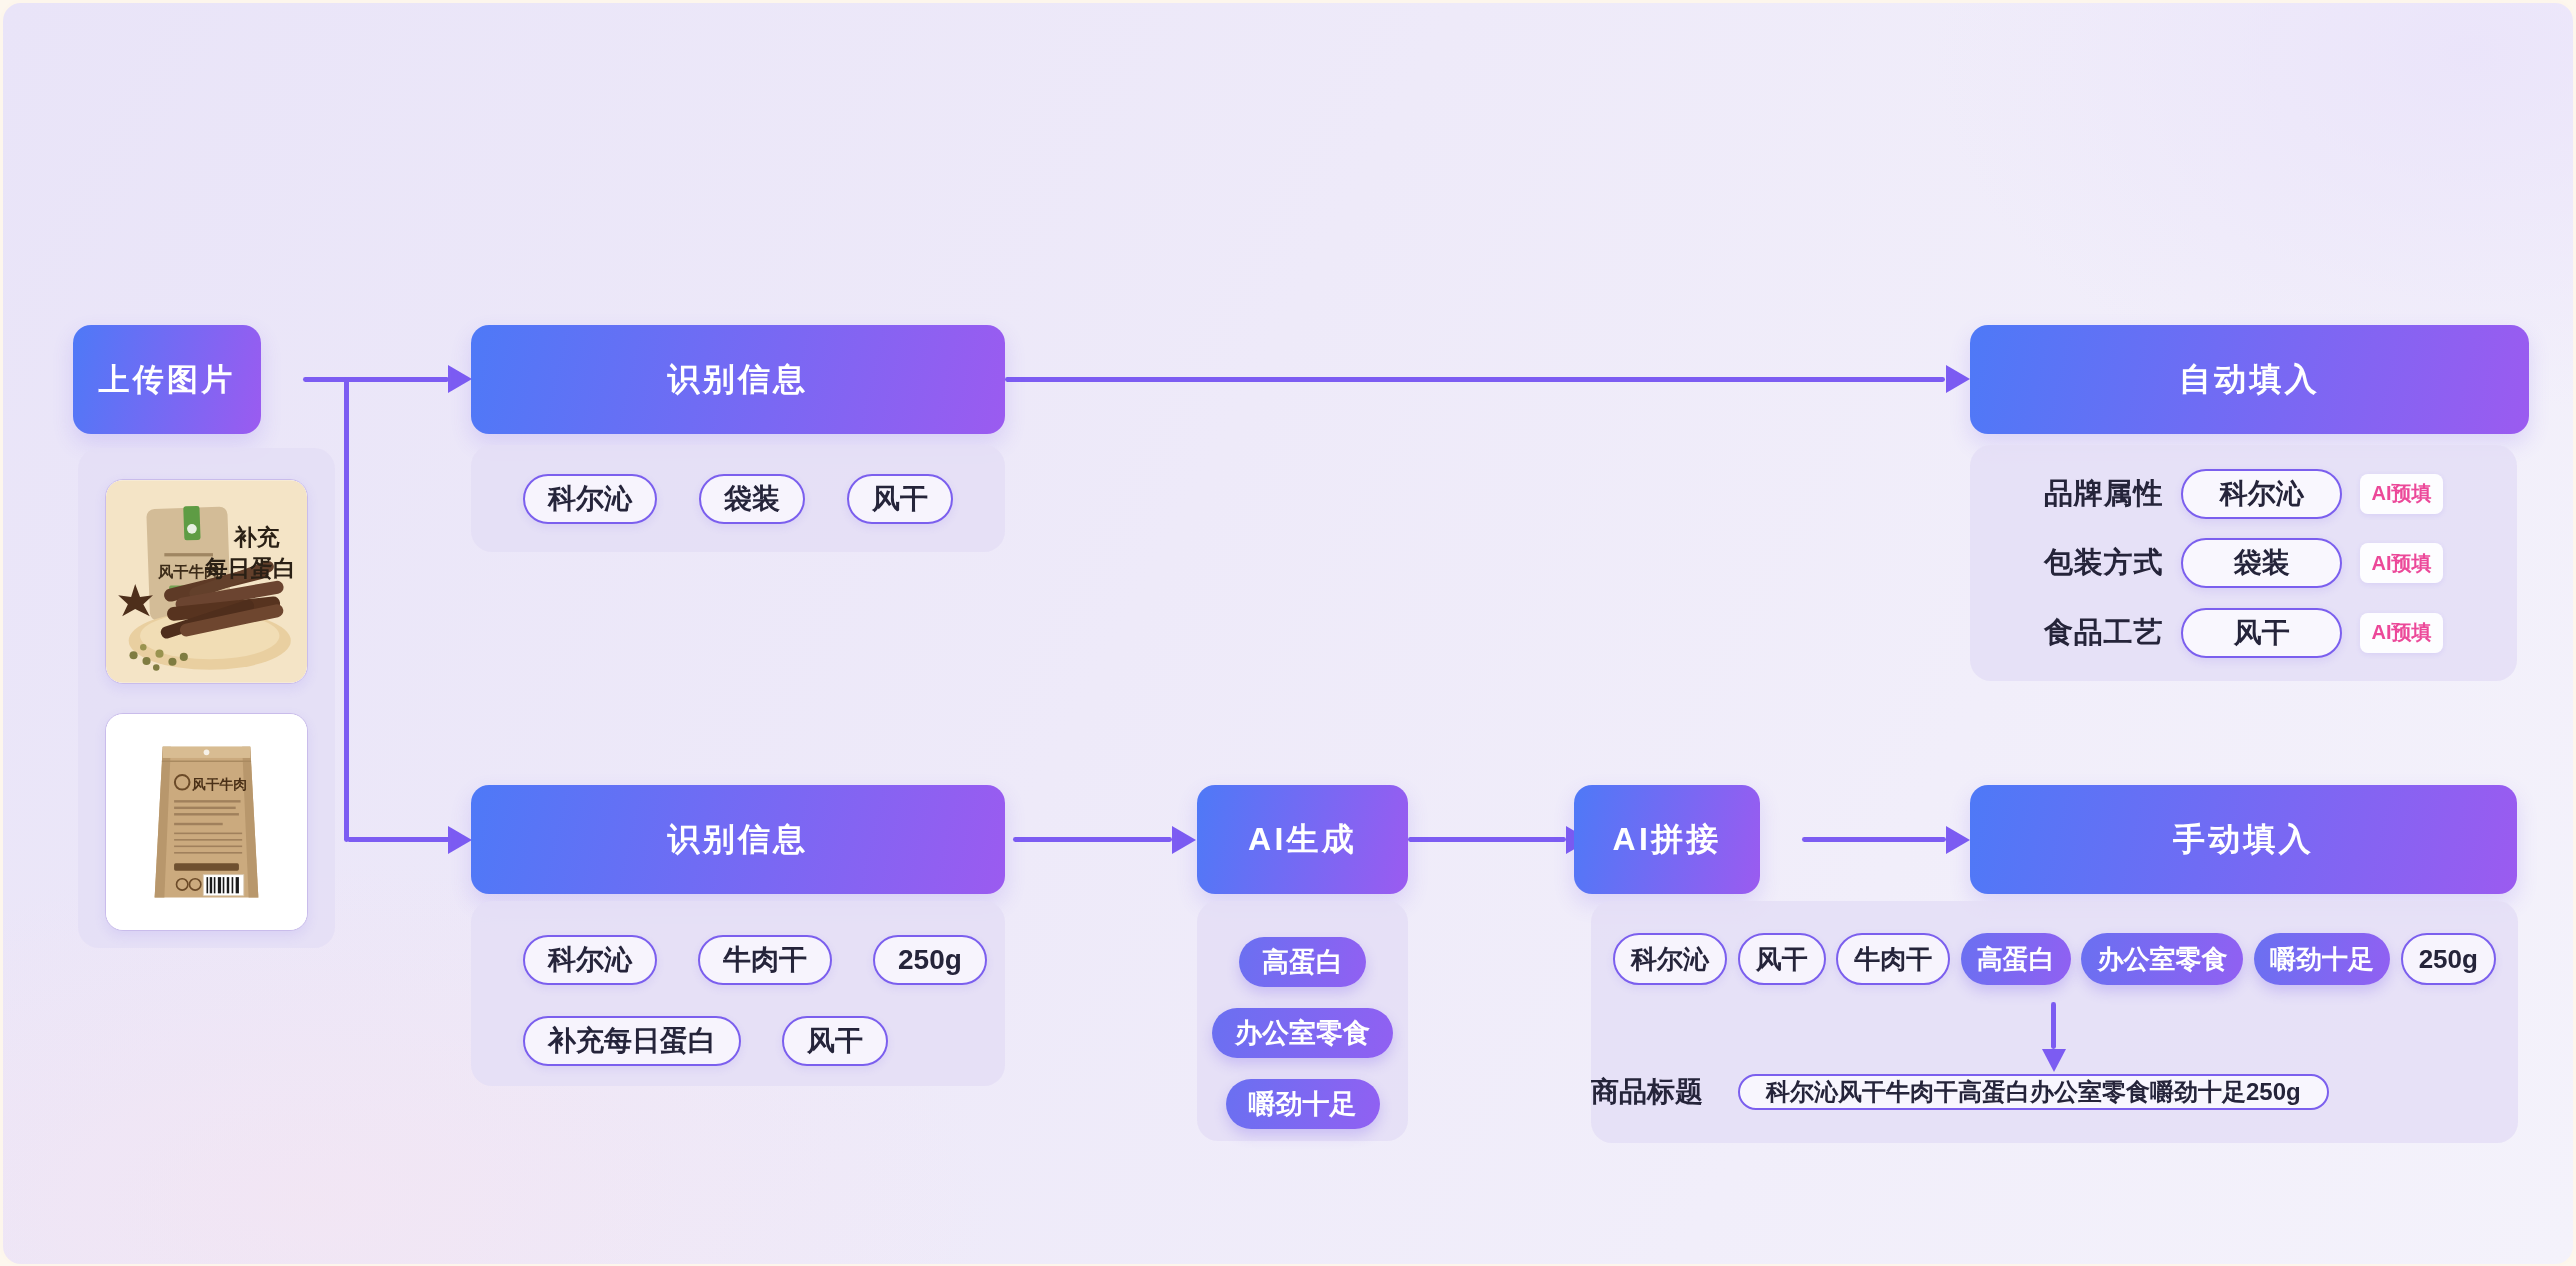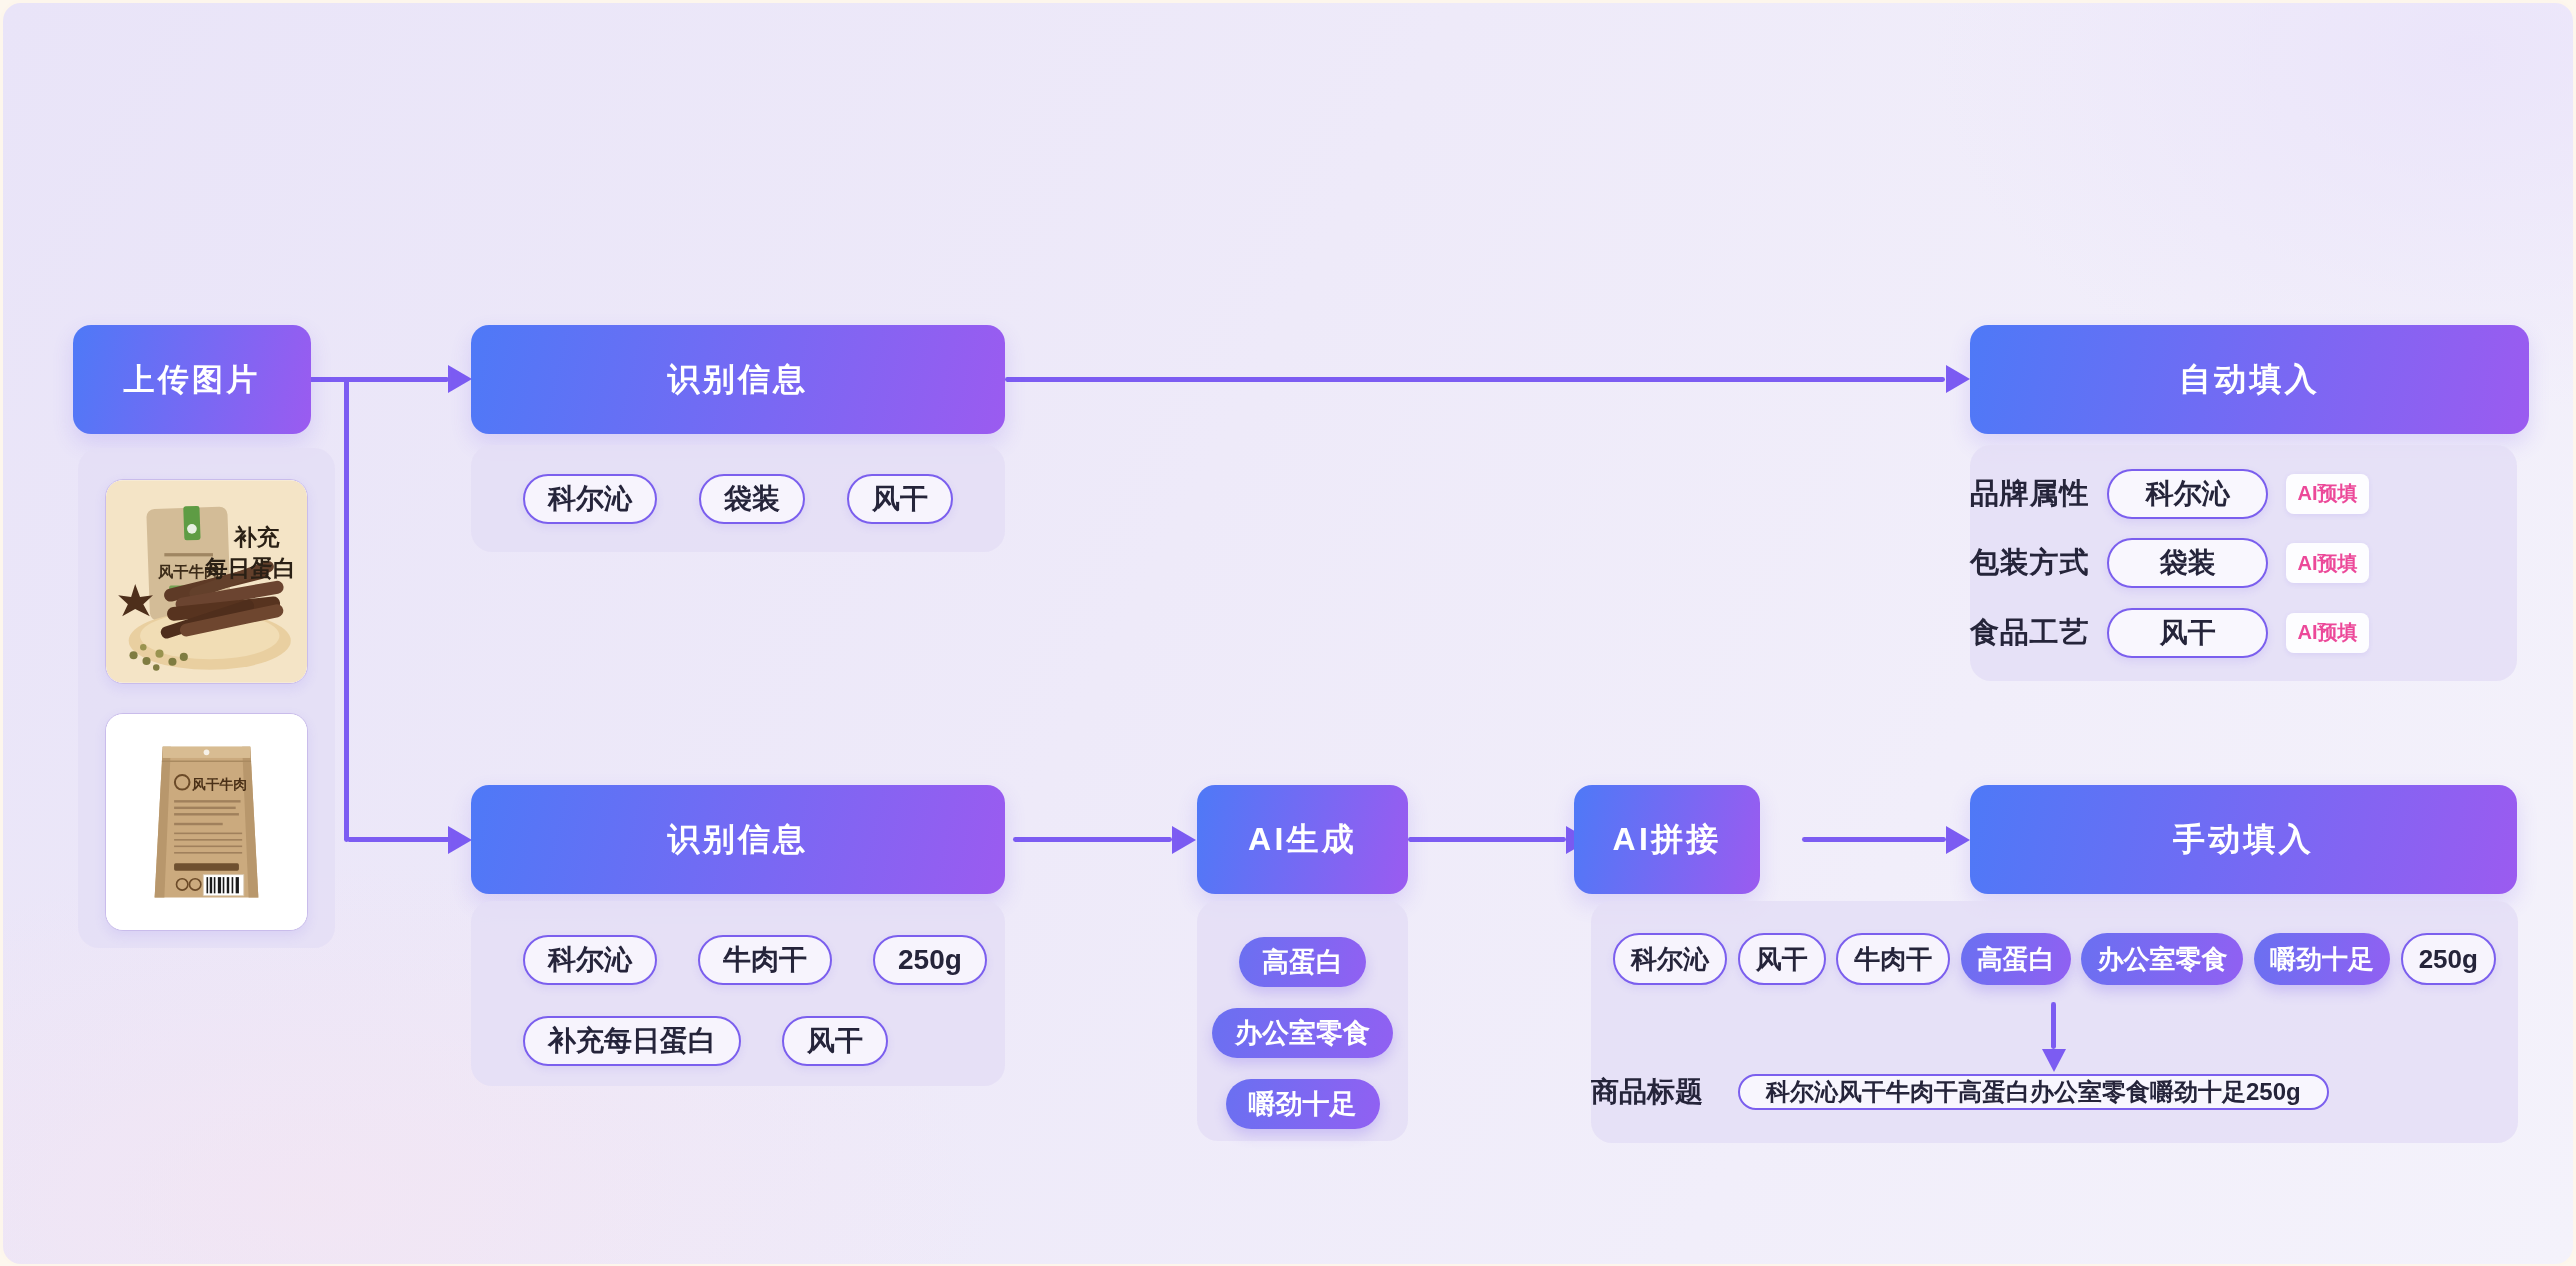--- a/index.html
+++ b/index.html
@@ -40,21 +40,21 @@
     box-shadow:0 6.5px 13px rgba(105,75,235,.22);}
 
   .tags-top{display:flex;align-items:center;justify-content:center;gap:42px;height:100%;}
   .tags-bot{display:flex;flex-direction:column;gap:31px;padding:34px 0 0 52px;}
   .tags-row{display:flex;gap:41px;}
   .gen-tags{display:flex;flex-direction:column;align-items:center;gap:21px;padding-top:36px;}
   .gen-tags .tag{font-size:27px;}
 
   
   .fields{display:flex;flex-direction:column;justify-content:center;gap:19.5px;height:100%;}
-  .frow{display:flex;align-items:center;justify-content:flex-start;gap:18px;}
+  .frow{display:flex;align-items:center;justify-content:center;gap:18px;}
   .flabel{font-size:29px;font-weight:700;color:#25243A;letter-spacing:0.8px;}
   .fpill{width:161px;height:50px;border:2.4px solid #7B5FEE;border-radius:27px;background:#F9F7FE;
     display:flex;align-items:center;justify-content:center;font-size:28px;font-weight:700;color:#25243A;
     box-sizing:border-box;box-shadow:0 3.2px 8px rgba(105,75,235,.12);}
   .fbadge{font-size:20px;font-weight:700;color:#ec4899;background:rgba(255,255,255,.92);
     border-radius:8px;padding:6.5px 11.4px;box-shadow:0 1.6px 4.9px rgba(105,75,235,.10);}
 
   
   .result-tags{position:absolute;left:0;right:0;top:32px;display:flex;justify-content:center;gap:10.6px;}
   .result-tags .tag{padding:0 16px;font-size:26px;height:52px;}
@@ -82,21 +82,21 @@
   <div class="head-r" style="left:445px;top:823px;"></div>
   <div class="hline" style="left:1002px;top:374px;width:940px;"></div>
   <div class="head-r" style="left:1943px;top:362px;"></div>
   <div class="hline" style="left:1010px;top:834px;width:159px;"></div>
   <div class="head-r" style="left:1169px;top:823px;"></div>
   <div class="hline" style="left:1405px;top:834px;width:158px;"></div>
   <div class="head-r" style="left:1563px;top:823px;"></div>
   <div class="hline" style="left:1799px;top:834px;width:144px;"></div>
   <div class="head-r" style="left:1943px;top:823px;"></div>
 
-  <div class="node" style="left:70px;top:322px;width:238px;font-size:31px;">
+  <div class="node" style="left:70px;top:322px;width:188px;font-size:31px;">
       <span>上传图片</span>
     </div>
   <div class="node" style="left:468px;top:322px;width:534px;">
       <span>识别信息</span>
     </div>
   <div class="node" style="left:1967px;top:322px;width:559px;">
       <span>自动填入</span>
     </div>
   <div class="node" style="left:468px;top:782px;width:534px;">
       <span>识别信息</span>

